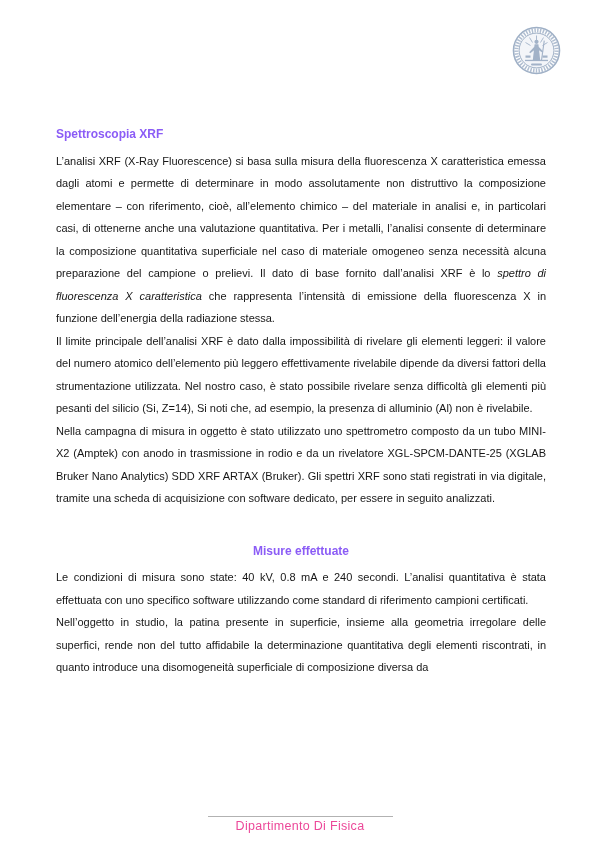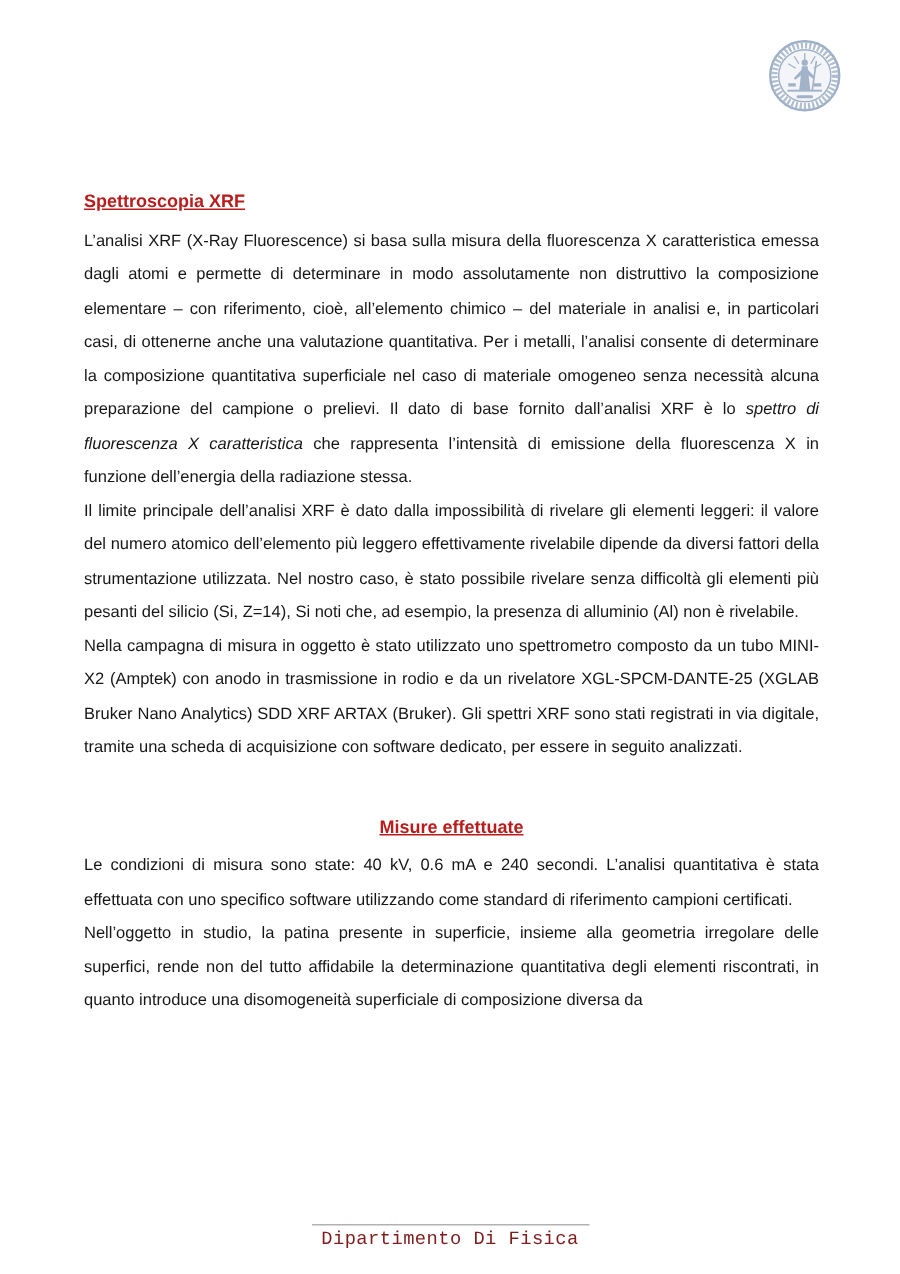--- a/index.html
+++ b/index.html
@@ -29,24 +29,23 @@
     right: 54px;
     top: 123px;
     color: #161616;
     font-size: 11px;
     line-height: 22.5px;
     text-align: justify;
   }
   .heading {
     font-size: 12px;
     font-weight: bold;
-    color: #b91c1c;
+    color: #8b5cf6;
     text-align: left;
     margin: 0 0 4px 0;
-    text-decoration: underline;
   }
   .heading.second {
     margin-top: 30px;
     text-align: center;
   }
   p.body-par {
     margin: 0;
     padding: 0;
   }
   p.body-par .italic-run {
@@ -59,23 +58,23 @@
     bottom: 16px;
     text-align: center;
   }
   .footer-divider {
     width: 185px;
     margin: 0 auto 2px auto;
     border-top: 1px solid #b2b2b2;
     height: 0;
   }
   .footer-label {
-    font-family: Liberation Mono, monospace;
+    font-family: Liberation Sans, sans-serif;
     font-size: 12.5px;
-    color: #7f1d1d;
+    color: #ec4899;
     letter-spacing: 0.3px;
   }
 </style>
 </head>
 <body>
 
 <div class="page">
 
   <div class="logo">
     <svg width="49" height="49" viewBox="0 0 49 49" aria-hidden="true">
@@ -116,21 +115,21 @@
     <h1 class="heading">Spettroscopia XRF</h1>
 
     <p class="body-par"><span>L’analisi XRF (X-Ray Fluorescence) si basa sulla misura della fluorescenza X caratteristica emessa dagli atomi e permette di determinare in modo assolutamente non distruttivo la composizione elementare – con riferimento, cioè, all’elemento chimico – del materiale in analisi e, in particolari casi, di ottenerne anche una valutazione quantitativa. Per i metalli, l’analisi consente di determinare la composizione quantitativa superficiale nel caso di materiale omogeneo senza necessità alcuna preparazione del campione o prelievi. Il dato di base fornito dall’analisi XRF è lo </span><span class="italic-run">spettro di fluorescenza X caratteristica</span><span> che rappresenta l’intensità di emissione della fluorescenza X in funzione dell’energia della radiazione stessa.</span></p>
 
     <p class="body-par">Il limite principale dell’analisi XRF è dato dalla impossibilità di rivelare gli elementi leggeri: il valore del numero atomico dell’elemento più leggero effettivamente rivelabile dipende da diversi fattori della strumentazione utilizzata. Nel nostro caso, è stato possibile rivelare senza difficoltà gli elementi più pesanti del silicio (Si, Z=14), Si noti che, ad esempio, la presenza di alluminio (Al) non è rivelabile.</p>
 
     <p class="body-par">Nella campagna di misura in oggetto è stato utilizzato uno spettrometro composto da un tubo MINI-X2 (Amptek) con anodo in trasmissione in rodio e da un rivelatore XGL-SPCM-DANTE-25 (XGLAB Bruker Nano Analytics) SDD XRF ARTAX (Bruker). Gli spettri XRF sono stati registrati in via digitale, tramite una scheda di acquisizione con software dedicato, per essere in seguito analizzati.</p>
 
     <h1 class="heading second">Misure effettuate</h1>
 
-    <p class="body-par">Le condizioni di misura sono state: 40 kV, 0.6 mA e 240 secondi. L’analisi quantitativa è stata effettuata con uno specifico software utilizzando come standard di riferimento campioni certificati.</p>
+    <p class="body-par">Le condizioni di misura sono state: 40 kV, 0.8 mA e 240 secondi. L’analisi quantitativa è stata effettuata con uno specifico software utilizzando come standard di riferimento campioni certificati.</p>
 
     <p class="body-par">Nell’oggetto in studio, la patina presente in superficie, insieme alla geometria irregolare delle superfici, rende non del tutto affidabile la determinazione quantitativa degli elementi riscontrati, in quanto introduce una disomogeneità superficiale di composizione diversa da</p>
 
   </main>
 
   <footer class="page-footer">
     <div class="footer-divider"></div>
     <div class="footer-label">Dipartimento Di Fisica</div>
   </footer>
 

